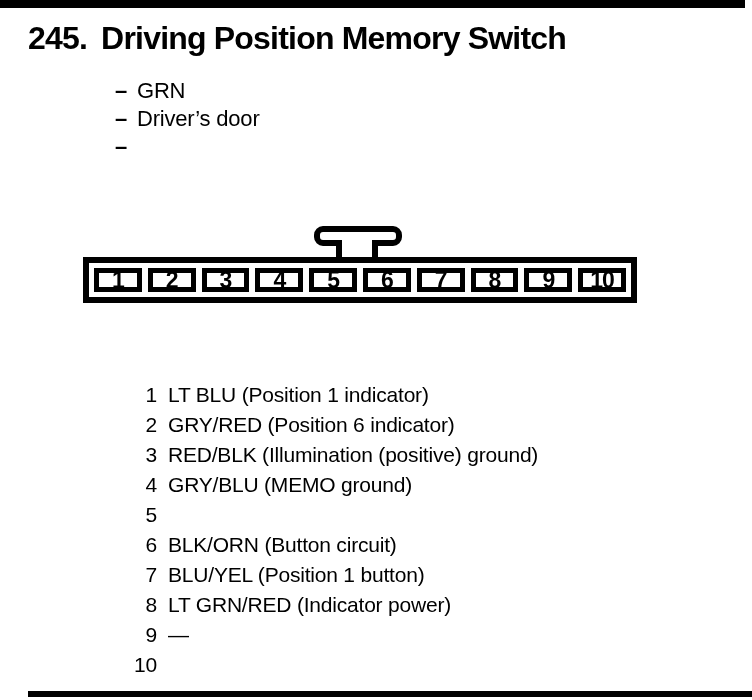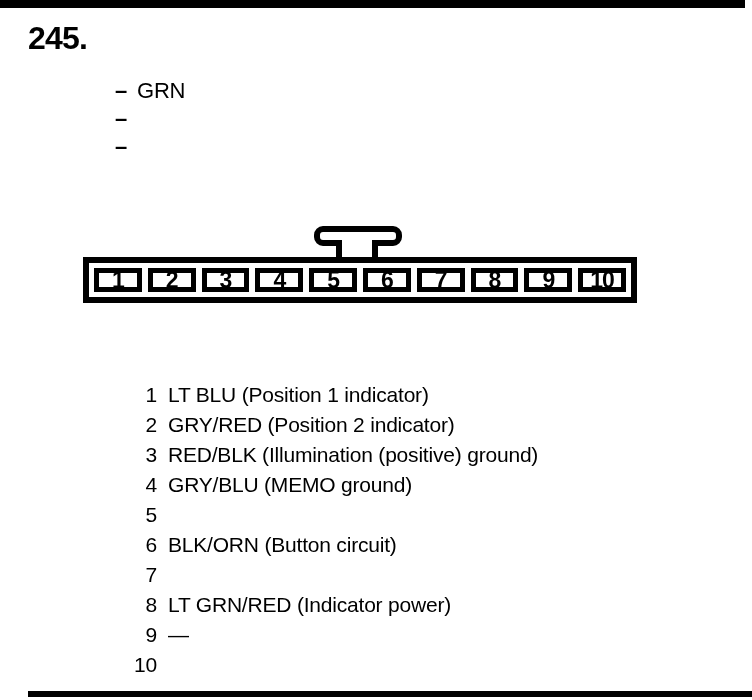--- a/index.html
+++ b/index.html
@@ -120,29 +120,31 @@
 </style>
 </head>
 <body>
 
 <div id="page">
 
   <div class="rule-top"></div>
 
   <div class="title-row">
     <span>245.</span>
+    <span>Driving Position Memory Switch</span>
   </div>
 
   <div class="spec-list">
     <div class="spec-item">
       <span class="marker">–</span>
       <span>GRN</span>
     </div>
     <div class="spec-item">
       <span class="marker">–</span>
+      <span>Driver’s door</span>
     </div>
     <div class="spec-item">
       <span class="marker">–</span>
     </div>
   </div>
 
   <div class="tab-top"></div>
   <div class="tab-stem"></div>
 
   <div class="connector-body">
@@ -158,39 +160,40 @@
     <div class="pin-cell">10</div>
   </div>
 
   <div class="pinout">
     <div class="pinout-row">
       <span class="num">1</span>
       <span class="desc">LT BLU (Position 1 indicator)</span>
     </div>
     <div class="pinout-row">
       <span class="num">2</span>
-      <span class="desc">GRY/RED (Position 2 indicator)</span>
+      <span class="desc">GRY/RED (Position 6 indicator)</span>
     </div>
     <div class="pinout-row">
       <span class="num">3</span>
       <span class="desc">RED/BLK (Illumination (positive) ground)</span>
     </div>
     <div class="pinout-row">
       <span class="num">4</span>
       <span class="desc">GRY/BLU (MEMO ground)</span>
     </div>
     <div class="pinout-row">
       <span class="num">5</span>
     </div>
     <div class="pinout-row">
       <span class="num">6</span>
       <span class="desc">BLK/ORN (Button circuit)</span>
     </div>
     <div class="pinout-row">
       <span class="num">7</span>
+      <span class="desc">BLU/YEL (Position 1 button)</span>
     </div>
     <div class="pinout-row">
       <span class="num">8</span>
       <span class="desc">LT GRN/RED (Indicator power)</span>
     </div>
     <div class="pinout-row">
       <span class="num">9</span>
       <span class="desc">—</span>
     </div>
     <div class="pinout-row">

